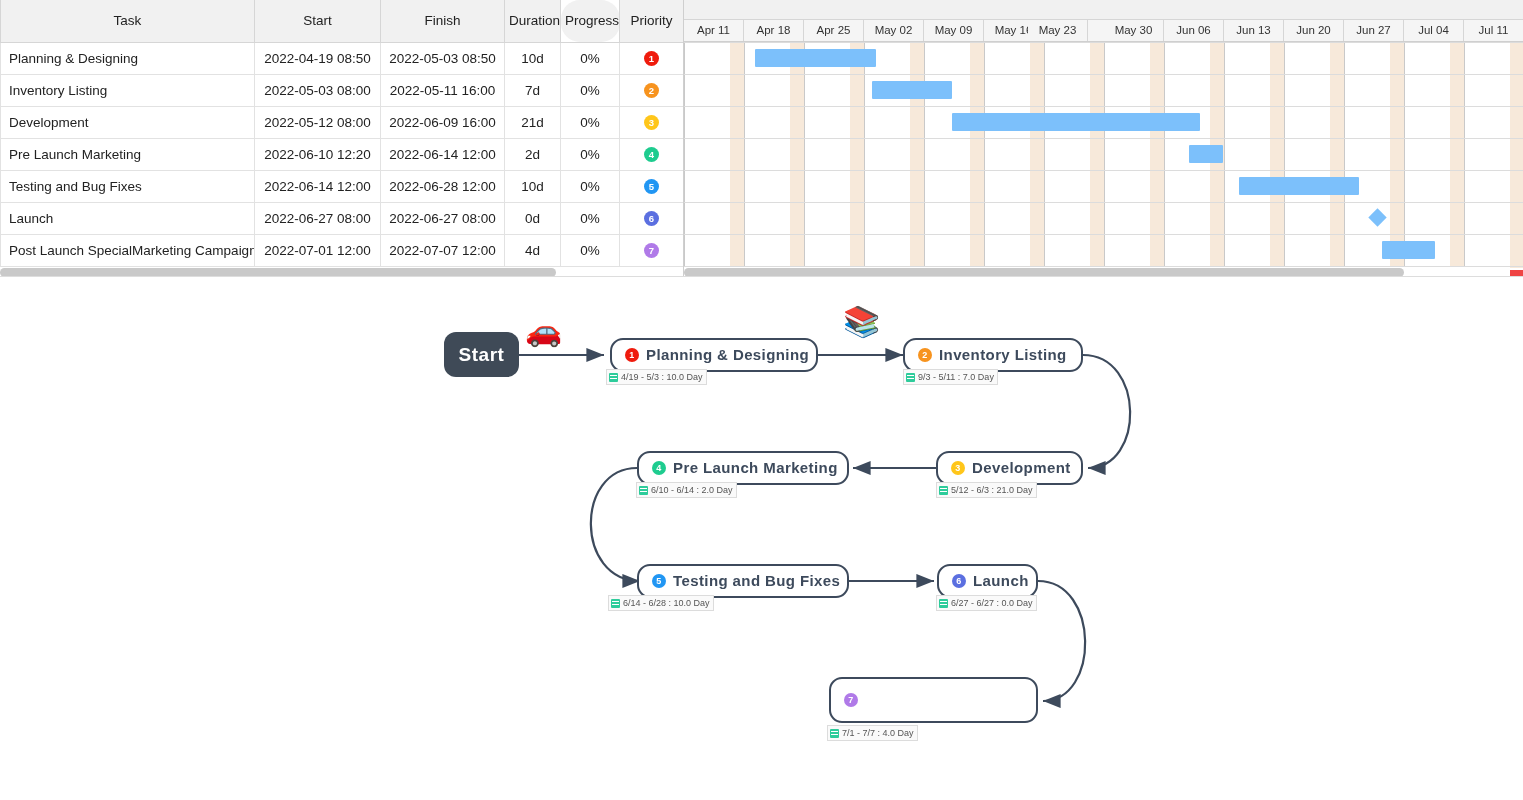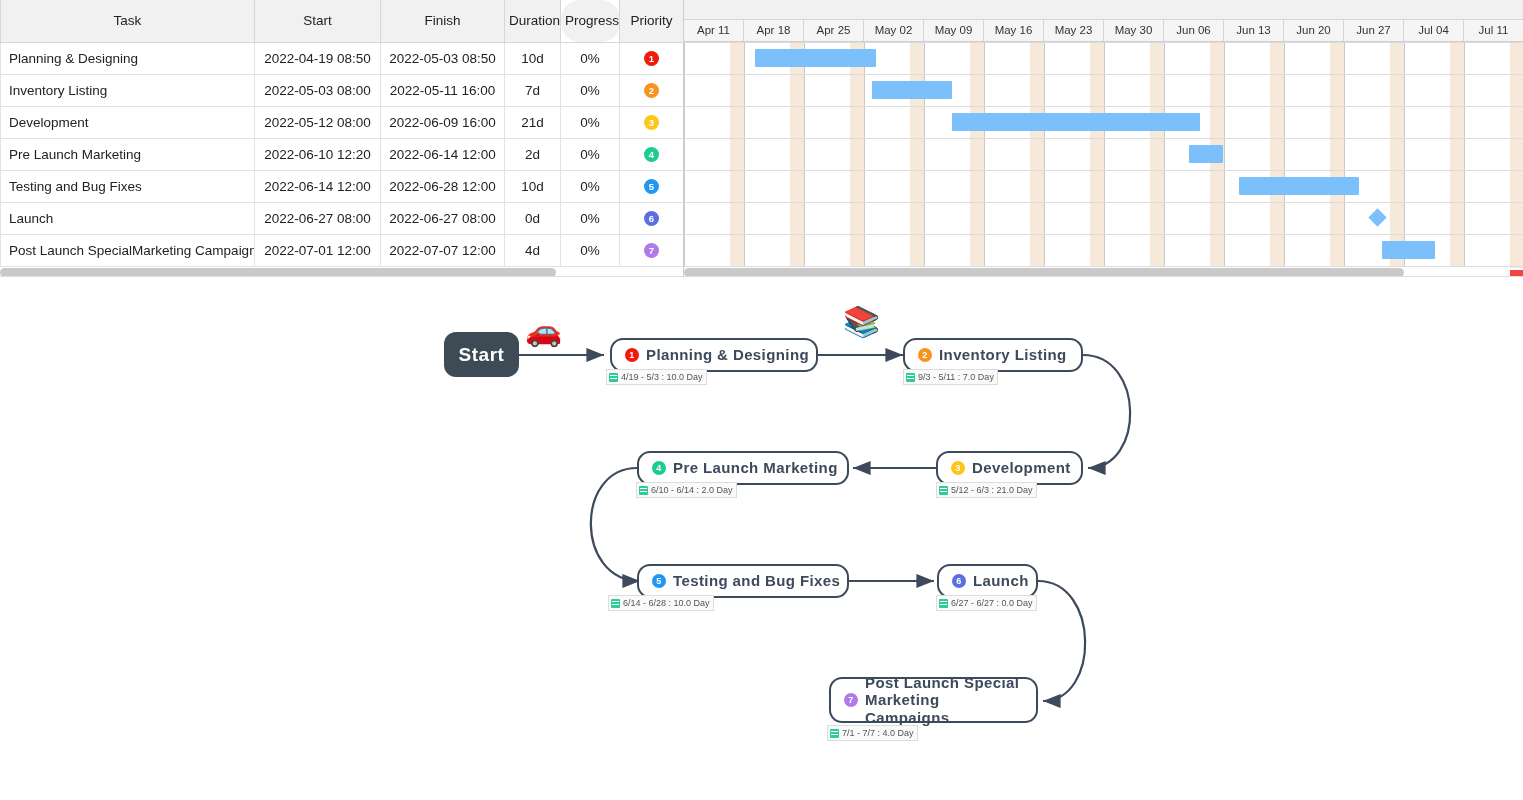--- a/index.html
+++ b/index.html
@@ -181,21 +181,21 @@
 
   <div id="timeline">
     <div id="tl-topbar"></div>
     <div id="tl-header">
         <div class="tl-cell" style="left: 0px; width: 60px;">Apr 11</div>
         <div class="tl-cell" style="left: 60px; width: 60px;">Apr 18</div>
         <div class="tl-cell" style="left: 120px; width: 60px;">Apr 25</div>
         <div class="tl-cell" style="left: 180px; width: 60px;">May 02</div>
         <div class="tl-cell" style="left: 240px; width: 60px;">May 09</div>
         <div class="tl-cell" style="left: 300px; width: 60px;">May 16</div>
-        <div class="tl-cell" style="left: 360px; width: 60px; text-align: center;">May 23</div>
+        <div class="tl-cell" style="left: 344px; width: 60px; text-align: center;">May 23</div>
         <div class="tl-cell" style="left: 420px; width: 60px;">May 30</div>
         <div class="tl-cell" style="left: 480px; width: 60px;">Jun 06</div>
         <div class="tl-cell" style="left: 540px; width: 60px;">Jun 13</div>
         <div class="tl-cell" style="left: 600px; width: 60px;">Jun 20</div>
         <div class="tl-cell" style="left: 660px; width: 60px;">Jun 27</div>
         <div class="tl-cell" style="left: 720px; width: 60px;">Jul 04</div>
         <div class="tl-cell" style="left: 780px; width: 60px;">Jul 11</div>
       </div>
     <div id="tl-body">
         <div class="wk-band" style="left: 46px; width: 14px; background: rgb(247, 233, 218);"></div>
@@ -320,20 +320,19 @@
       <div class="node" style="left: 937px; top: 287px; width: 101px; height: 34px;">
         <span class="ndot" style="background:#5b6fe0">6</span>
         <span class="nlabel">Launch</span>
       </div>
       <div class="datebadge" style="left: 936px; top: 318px;">
         <span class="cal-ico"></span>
         <span>6/27 - 6/27 : 0.0 Day</span>
       </div>
       <div class="node two-line" style="left: 829px; top: 400px; width: 209px; height: 46px;">
         <span class="ndot" style="background:#b07ae8">7</span>
-        <span class="nlabel">Post Launch Special Marketing Campaigns</span>
       </div>
       <div class="datebadge" style="left: 827px; top: 448px;">
         <span class="cal-ico"></span>
         <span>7/1 - 7/7 : 4.0 Day</span>
       </div>
     </div>
 </div>
 
 </body></html>

